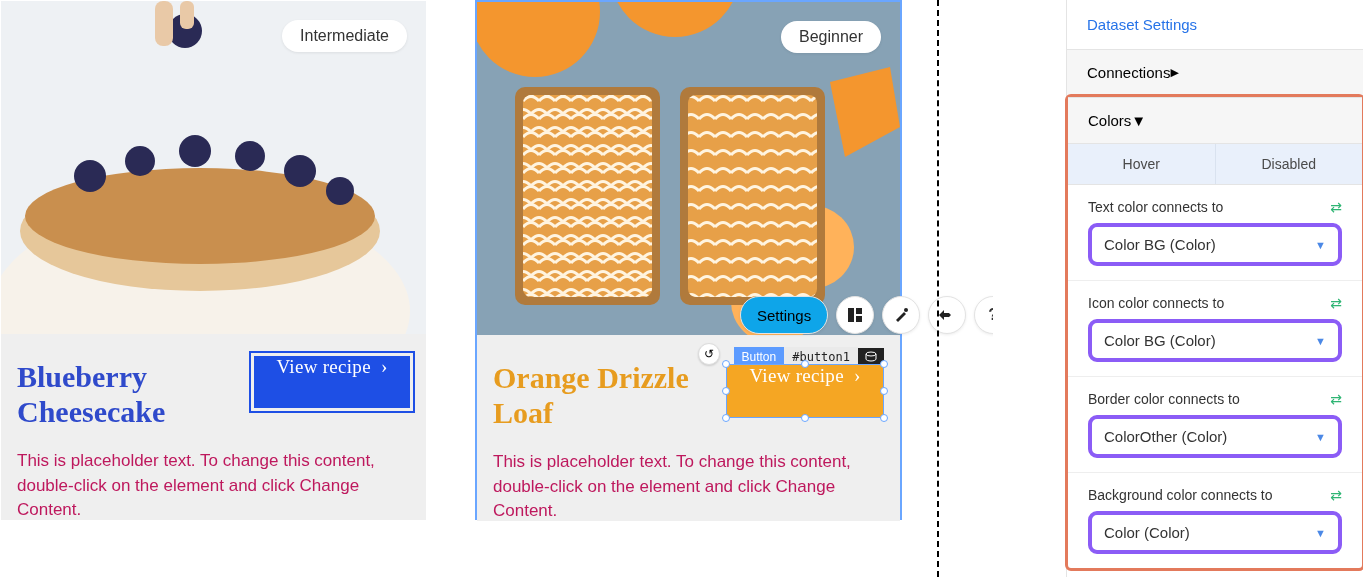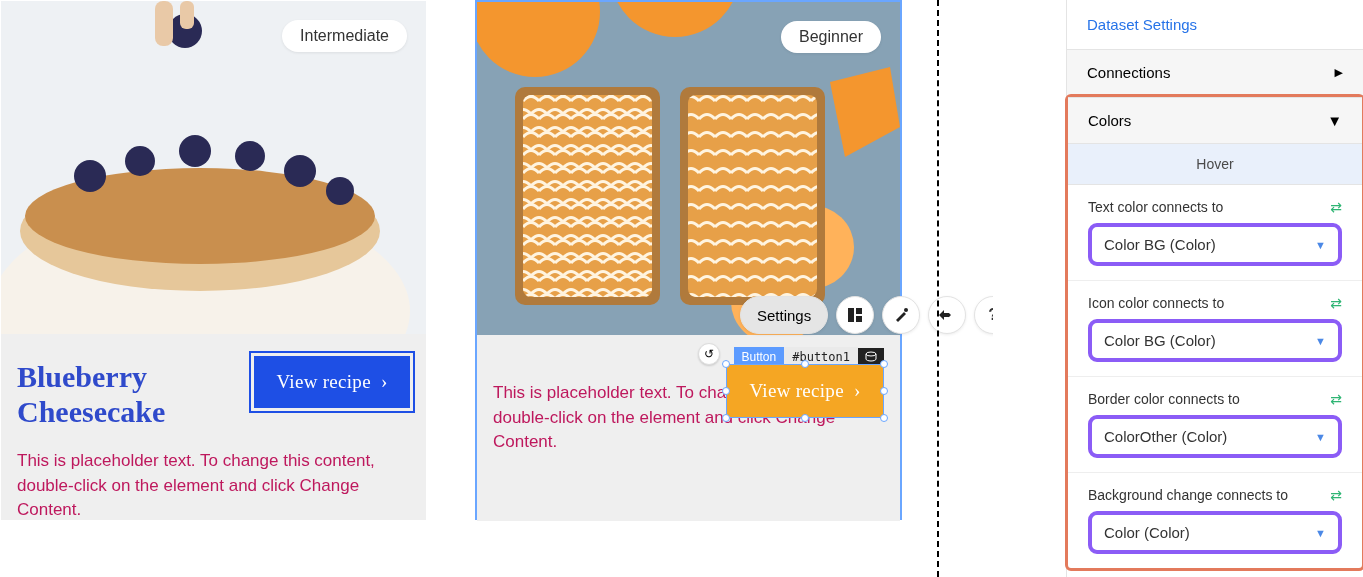--- a/index.html
+++ b/index.html
@@ -75,21 +75,21 @@
     line-height: 1.45;
     max-width: 400px;
   }
   .view-btn {
     position: absolute;
     top: 22px; right: 16px;
     height: 52px;
     min-width: 156px;
     border: none;
     display: flex;
-    align-items: center;
+    align-items: flex-start;
     justify-content: center;
     gap: 10px;
     font-family: Georgia, serif;
     font-size: 19px;
     letter-spacing: .3px;
     cursor: pointer;
   }
   .view-btn.blue {
     background: #1e4fe5;
     color: #fff;
@@ -161,21 +161,21 @@
   
   .float-bar {
     position: absolute;
     left: 740px;
     top: 296px;
     display: flex;
     align-items: center;
     gap: 8px;
   }
   .float-bar .fb-settings {
-    background: #e5e5e5;
+    background: #0ea5e9;
     border: 1px solid #e3e3e3;
     border-radius: 22px;
     height: 38px;
     padding: 0 16px;
     font-size: 15px;
     display: flex; align-items: center;
     box-shadow: 0 1px 3px rgba(0,0,0,.08);
     cursor: pointer;
   }
   .float-bar .fb-icn {
@@ -206,21 +206,21 @@
     background: #fff;
     font-size: 14px;
   }
   .panel .link-row {
     padding: 16px 20px 16px 20px;
     color: #2673e8;
     font-size: 15px;
     cursor: pointer;
   }
   .panel .section-head {
-    display:flex; align-items:center; justify-content:space-between;
+    display:flex; align-items:center; justify-content:flex-start;
     padding: 14px 20px;
     background: #f6f6f6;
     border-top: 1px solid #e4e4e4;
     border-bottom: 1px solid #e4e4e4;
     font-size: 15px;
     cursor: pointer;
   }
   .panel .section-head.conn .arrow { font-size: 11px; }
   .panel .highlight-box {
     border: 3px solid #e37a5c;
@@ -324,20 +324,21 @@
           <pattern id="g1" width="16" height="18" patternUnits="userSpaceOnUse">
             <path d="M0 9 q8 -9 16 0" stroke="#fff4e0" stroke-width="3" fill="none"></path>
           </pattern>
         </defs>
         <rect x="48" y="93" width="129" height="202" rx="8" fill="url(#g1)"></rect>
         <rect x="213" y="93" width="129" height="202" rx="8" fill="url(#g1)"></rect>
       </svg>
     </div>
     <div class="badge-pill">Beginner</div>
     <div class="bottom" style="position:relative;">
+      <div class="title" style="color:#e79c1f;">Orange Drizzle Loaf</div>
 
       <span class="revert-btn">↺</span>
       <div class="elem-label">
         <span class="tag-type">Button</span>
         <span class="tag-id">#button1</span>
         <span class="tag-db">
           <svg width="12" height="12" viewBox="0 0 12 12">
               <ellipse cx="6" cy="3" rx="5" ry="2" fill="none" stroke="#fff"></ellipse>
               <path d="M1 3v5c0 1.1 2.2 2 5 2s5-.9 5-2V3" fill="none" stroke="#fff"></path>
             </svg>
@@ -402,20 +403,21 @@
   </div>
 
   <div class="highlight-box">
     <div class="section-head">
       <span>Colors</span>
       <span>▼</span>
     </div>
 
     <div class="tabs">
       <div class="tab">Hover</div>
+      <div class="tab">Disabled</div>
     </div>
 
     <div class="field">
       <div class="f-label">
         <span>Text color connects to</span>
         <span class="bind-icn">⇄</span>
       </div>
       <div class="dropdown">
         <span>Color BG (Color)</span>
         <span class="chev">▼</span>
@@ -439,21 +441,21 @@
         <span class="bind-icn">⇄</span>
       </div>
       <div class="dropdown">
         <span>ColorOther (Color)</span>
         <span class="chev">▼</span>
       </div>
     </div>
 
     <div class="field">
       <div class="f-label">
-        <span>Background change connects to</span>
+        <span>Background color connects to</span>
         <span class="bind-icn">⇄</span>
       </div>
       <div class="dropdown">
         <span>Color (Color)</span>
         <span class="chev">▼</span>
       </div>
     </div>
   </div>
 </div>
 

